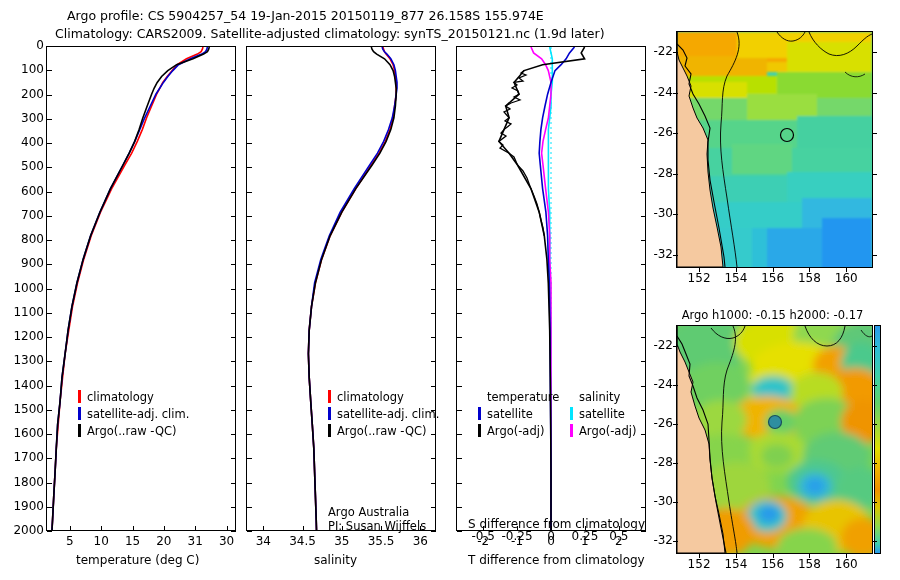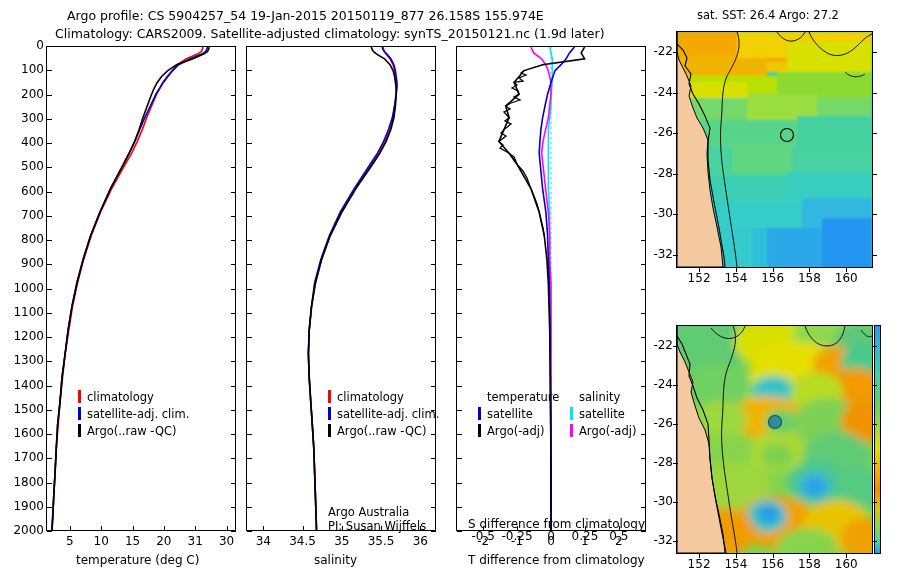--- a/index.html
+++ b/index.html
@@ -187,21 +187,20 @@
     <div style="position:relative;height:17px;">
       <span class="swatch" style="left:0;top:1px;height:13px;background:#00e5ff;"></span>
       <span class="legtxt abs" style="left:9px;top:1px;">satellite</span>
     </div>
     <div style="position:relative;height:17px;">
       <span class="swatch" style="left:0;top:1px;height:13px;background:#ff00ff;"></span>
       <span class="legtxt abs" style="left:9px;top:1px;">Argo(-adj)</span>
     </div>
   </div>
 
-  <div class="abs maptitle" style="left:663px;top:8px;width:210px;">sat. SST: 26.4 Argo: 27.2</div>
   <div class="panel" id="m1" style="left:676px;top:31px;width:197px;height:237px;overflow:hidden;">
     <svg width="195" height="235" viewBox="0 0 195 235">
       <defs>
         <filter id="px1">
             <feGaussianBlur stdDeviation="1.1"></feGaussianBlur>
           </filter>
         <clipPath id="c1">
             <rect x="0" y="0" width="195" height="235"></rect>
           </clipPath>
       </defs>
@@ -255,20 +254,21 @@
       <div class="abs ytk" style="left: 629px; top: 246.845px; width: 44px;">-32</div>
     </div>
   <div class="abs" id="m1xt">
       <div class="abs xtk" style="left: 699.075px; top: 271px; width: 40px; margin-left: -20px;">152</div>
       <div class="abs xtk" style="left: 735.868px; top: 271px; width: 40px; margin-left: -20px;">154</div>
       <div class="abs xtk" style="left: 772.66px; top: 271px; width: 40px; margin-left: -20px;">156</div>
       <div class="abs xtk" style="left: 809.453px; top: 271px; width: 40px; margin-left: -20px;">158</div>
       <div class="abs xtk" style="left: 846.245px; top: 271px; width: 40px; margin-left: -20px;">160</div>
     </div>
 
+  <div class="abs maptitle" style="left:655px;top:308px;width:235px;">Argo h1000: -0.15 h2000: -0.17</div>
   <div class="panel" id="m2" style="left:676px;top:325px;width:197px;height:229px;overflow:hidden;">
     <svg width="195" height="227" viewBox="0 0 195 227">
       <defs>
         <filter id="px2">
             <feGaussianBlur stdDeviation="4"></feGaussianBlur>
           </filter>
         <clipPath id="c2">
             <rect x="0" y="0" width="195" height="227"></rect>
           </clipPath>
       </defs>

